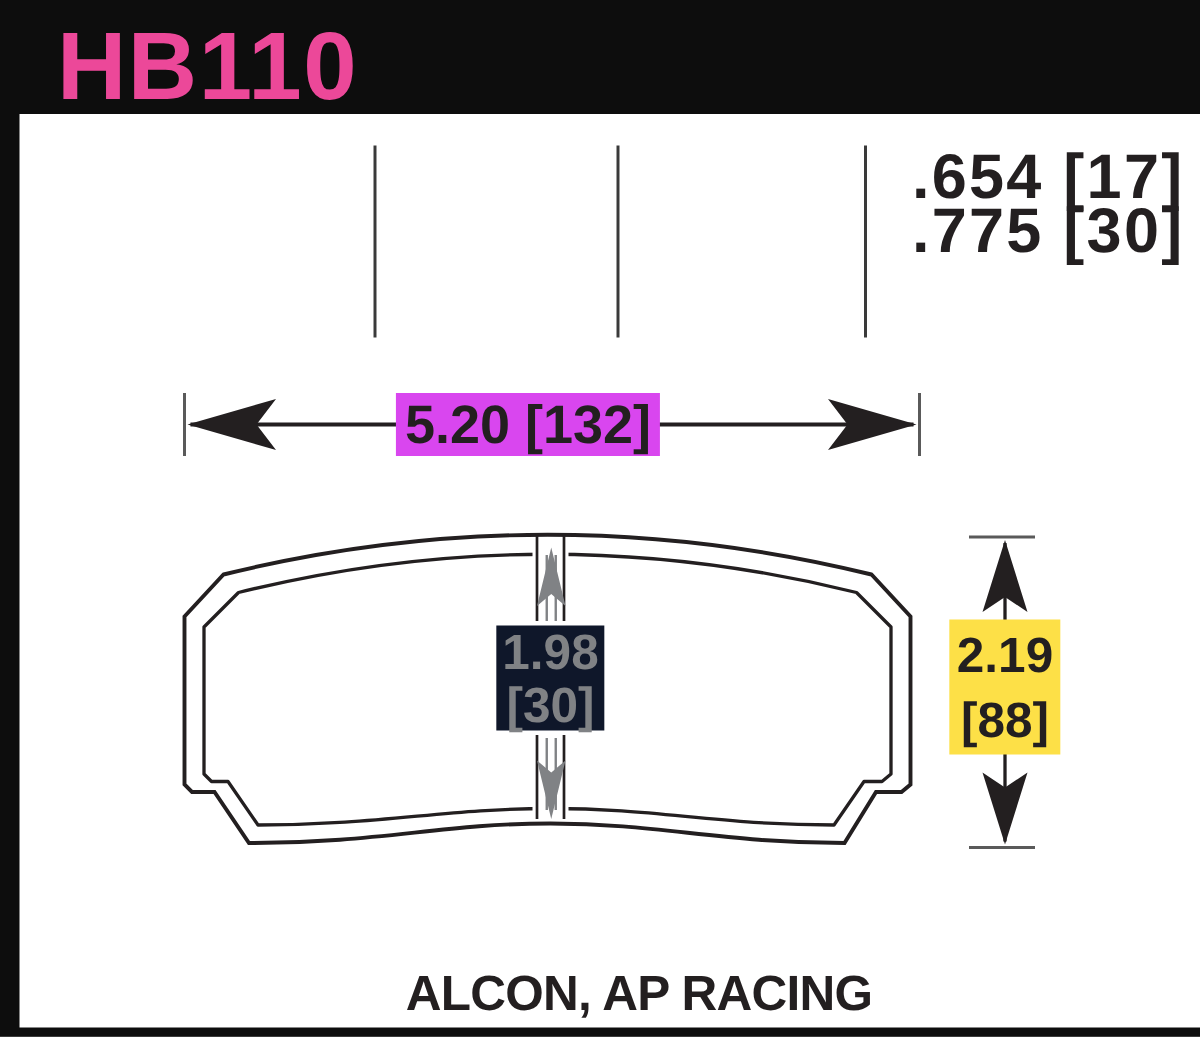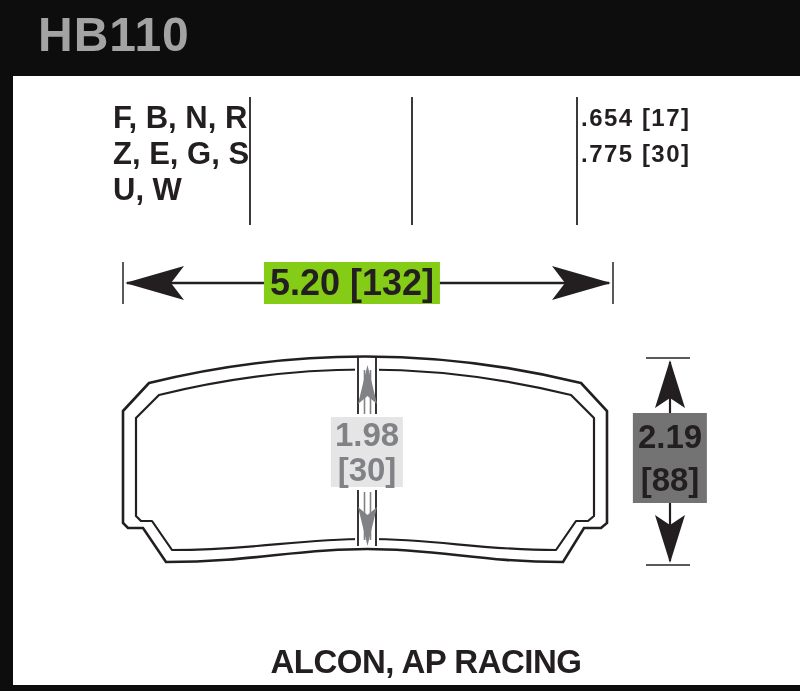--- a/index.html
+++ b/index.html
@@ -6,37 +6,37 @@
   .page{
     position:relative;width:800px;height:691px;background:#0d0d0d;overflow:hidden;
     font-family:"Liberation Sans",sans-serif;font-weight:bold;
   }
   .content{
     position:absolute;left:13px;top:76px;width:787px;height:609px;background:#ffffff;
   }
   .drawing{position:absolute;left:0;top:0;pointer-events:none;}
   .label{position:absolute;color:#231f20;white-space:nowrap;}
   .part-number{
-    left:38px;top:7px;font-size:48px;letter-spacing:1px;color:#a3a3a3;
+    left:38px;top:7px;font-size:64px;letter-spacing:1px;color:#ec4899;
   }
   .compounds{
     left:113px;top:100px;font-size:31px;line-height:36px;letter-spacing:0px;
   }
   .thickness{
-    left:581px;top:100px;font-size:24px;line-height:36px;letter-spacing:1.5px;
+    left:608px;top:100px;font-size:42px;line-height:36px;letter-spacing:1.5px;
   }
-  .dim-label{background:#84cc16;padding:0 6px;transform:translate(-50%,-50%);text-align:center;}
+  .dim-label{background:#d946ef;padding:0 6px;transform:translate(-50%,-50%);text-align:center;}
   .width-dim{left:352px;top:283px;font-size:36px;}
   .center-dim{
     left:367px;top:452px;font-size:33px;line-height:35px;color:#808285;
-    background:#e5e5e5;transform:translate(-50%,-50%);text-align:center;padding:0 4px;
+    background:#0f172a;transform:translate(-50%,-50%);text-align:center;padding:0 4px;
   }
   .side-dim{
     left:670px;top:458px;font-size:33px;line-height:43px;
-    background:#737373;transform:translate(-50%,-50%);text-align:center;padding:2px 5px;
+    background:#fde047;transform:translate(-50%,-50%);text-align:center;padding:2px 5px;
   }
   .footer-apps{
     left:414px;top:643px;font-size:33px;letter-spacing:-0.5px;transform:translateX(-50%);margin-left:12px;
   }
 </style>
 </head>
 <body>
 
 <div class="page">
 
@@ -90,25 +90,20 @@
         <line x1="364.5" y1="492" x2="364.5" y2="540"></line>
         <line x1="370.5" y1="492" x2="370.5" y2="540"></line>
       </g>
       <path d="M367.5,365 L358,404 L367.5,396 L377,404 Z" fill="#808285"></path>
       <path d="M367.5,546 L358,507 L367.5,515 L377,507 Z" fill="#808285"></path>
     </g>
   </svg>
 
   <div class="label part-number">HB110</div>
 
-  <div class="label compounds">
-    <div>F, B, N, R</div>
-    <div>Z, E, G, S</div>
-    <div>U, W</div>
-  </div>
 
   <div class="label thickness">
     <div>.654 [17]</div>
     <div>.775 [30]</div>
   </div>
 
   <div class="label dim-label width-dim">5.20 [132]</div>
 
   <div class="label center-dim">
     <div>1.98</div>

